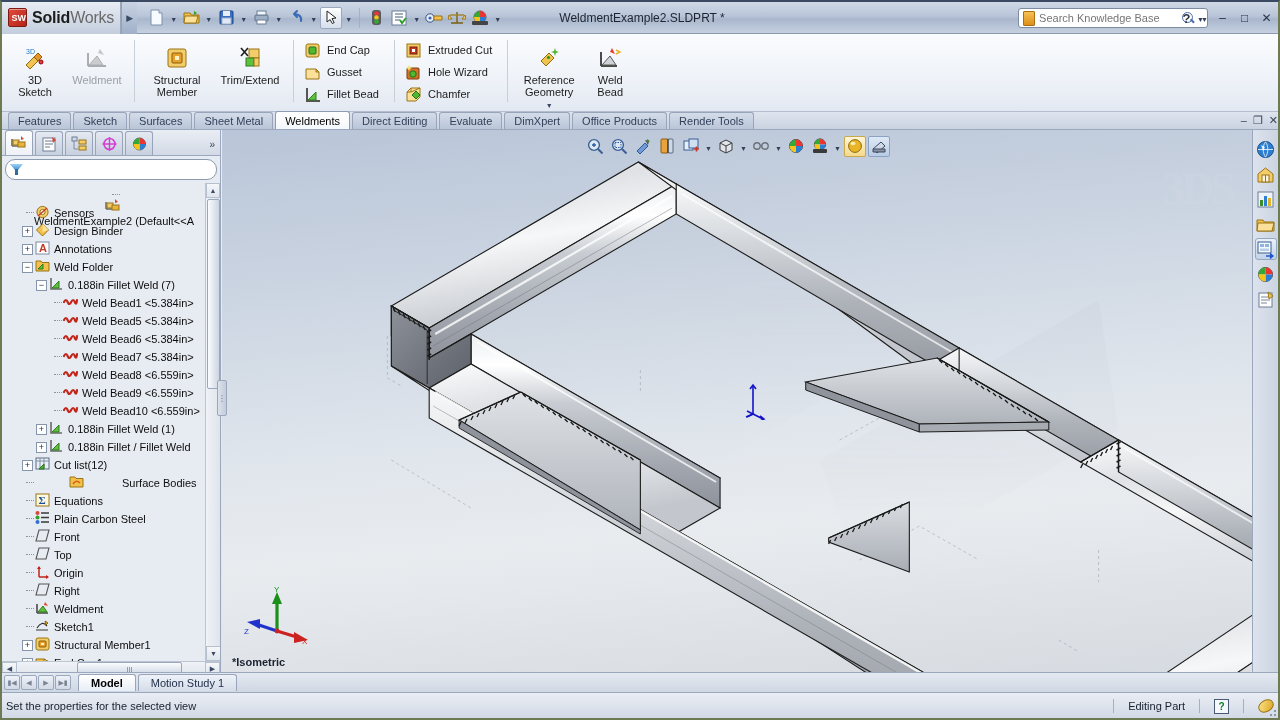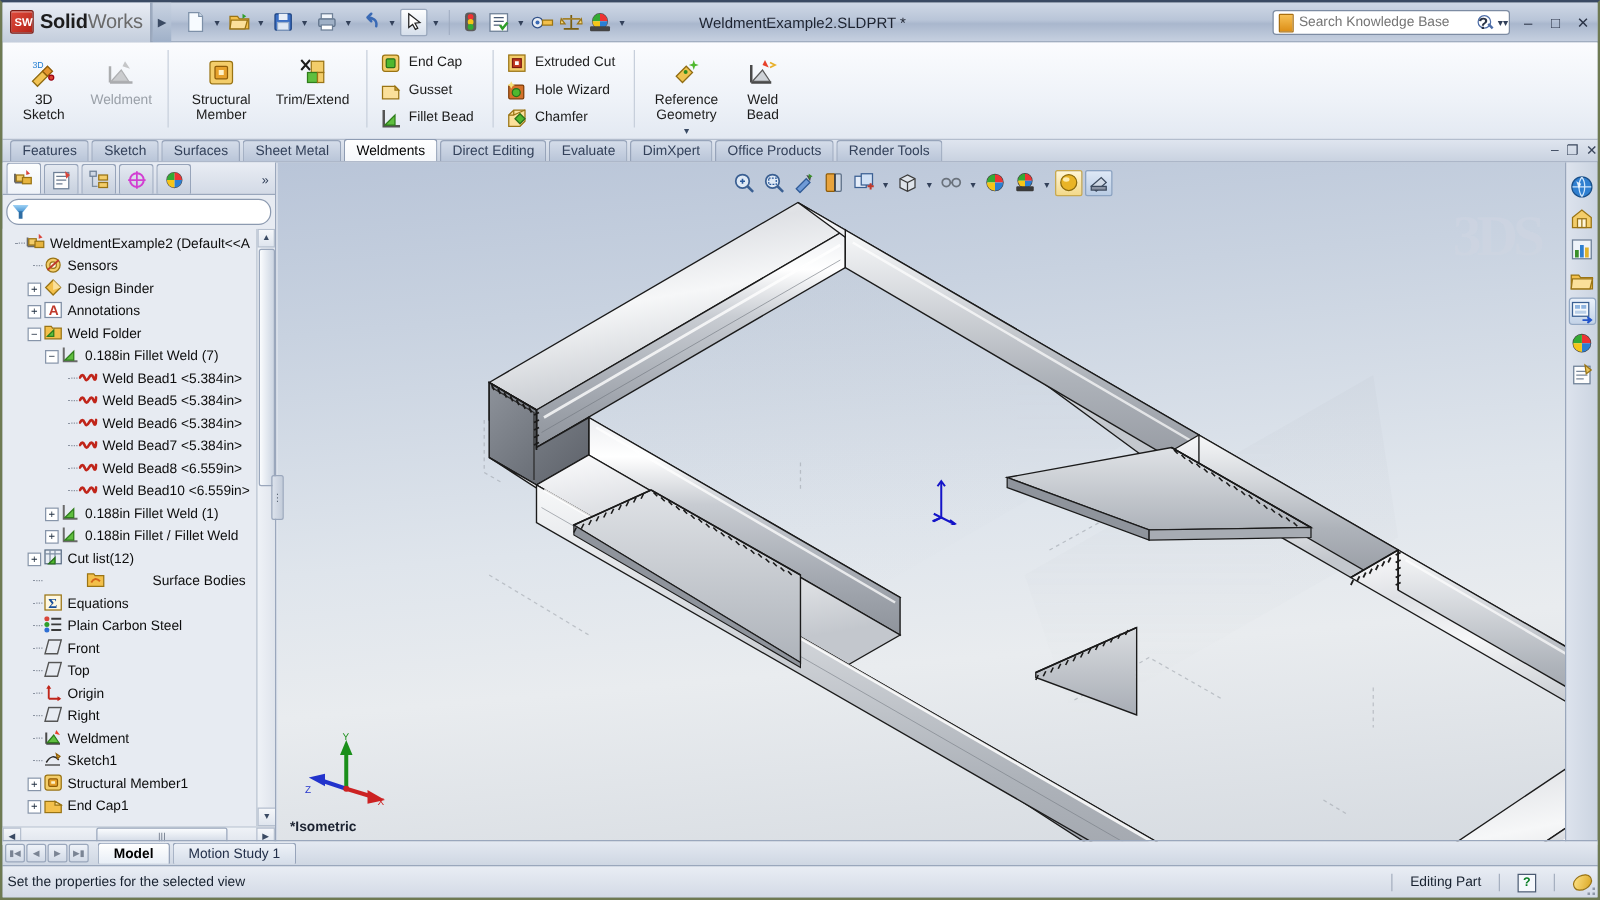--- a/index.html
+++ b/index.html
@@ -623,21 +623,21 @@
       <div class="fm-more">»</div>
     </div>
 
     <div class="filterbar">
       <span class="funnel"></span>
       <input type="text" style="border: 0px; outline: 0px; background: transparent; flex: 1 1 0%; font-size: 11px; font-family: &quot;Liberation Sans&quot;, sans-serif;" value="" placeholder="">
     </div>
 
     <div class="tree">
       <div id="tree-rows">
-          <div class="trow" style="padding-left: 4px;">
+          <div class="trow" style="padding-left: 4px; flex-direction: column;">
             <span class="nub"></span>
             <span class="ticon"><svg width="16" height="15" viewBox="0 0 16 15">
                 <path d="M1 10h12M1 10V3" stroke="#6a6a6a" stroke-width="1.5" fill="none"></path>
                 <rect x="2" y="4" width="6" height="5" fill="#f3cd6a" stroke="#9a7414"></rect>
                 <rect x="7" y="6" width="7" height="5" fill="#e7b43e" stroke="#9a7414"></rect>
                 <path d="M10 0l3 3-3 1z" fill="#d9453a"></path>
               </svg></span>
             <span>WeldmentExample2  (Default&lt;&lt;A</span>
           </div>
           <div class="trow" style="padding-left: 18px;">
@@ -708,20 +708,27 @@
                 <path d="M1 7q2-4 3.6 0T8.2 7 11.8 7 14 5" stroke="#c0251a" stroke-width="2.2" fill="none" stroke-linecap="round"></path>
               </svg></span>
             <span>Weld Bead7 &lt;5.384in&gt;</span>
           </div>
           <div class="trow" style="padding-left: 46px;">
             <span class="nub"></span>
             <span class="ticon"><svg width="15" height="12" viewBox="0 0 15 12">
                 <path d="M1 7q2-4 3.6 0T8.2 7 11.8 7 14 5" stroke="#c0251a" stroke-width="2.2" fill="none" stroke-linecap="round"></path>
               </svg></span>
             <span>Weld Bead8 &lt;6.559in&gt;</span>
+          </div>
+          <div class="trow" style="padding-left: 46px;">
+            <span class="nub"></span>
+            <span class="ticon"><svg width="15" height="12" viewBox="0 0 15 12">
+                <path d="M1 7q2-4 3.6 0T8.2 7 11.8 7 14 5" stroke="#c0251a" stroke-width="2.2" fill="none" stroke-linecap="round"></path>
+              </svg></span>
+            <span>Weld Bead9 &lt;6.559in&gt;</span>
           </div>
           <div class="trow" style="padding-left: 46px;">
             <span class="nub"></span>
             <span class="ticon"><svg width="15" height="12" viewBox="0 0 15 12">
                 <path d="M1 7q2-4 3.6 0T8.2 7 11.8 7 14 5" stroke="#c0251a" stroke-width="2.2" fill="none" stroke-linecap="round"></path>
               </svg></span>
             <span>Weld Bead10 &lt;6.559in&gt;</span>
           </div>
           <div class="trow" style="padding-left: 32px;">
             <span class="exp">+</span>

